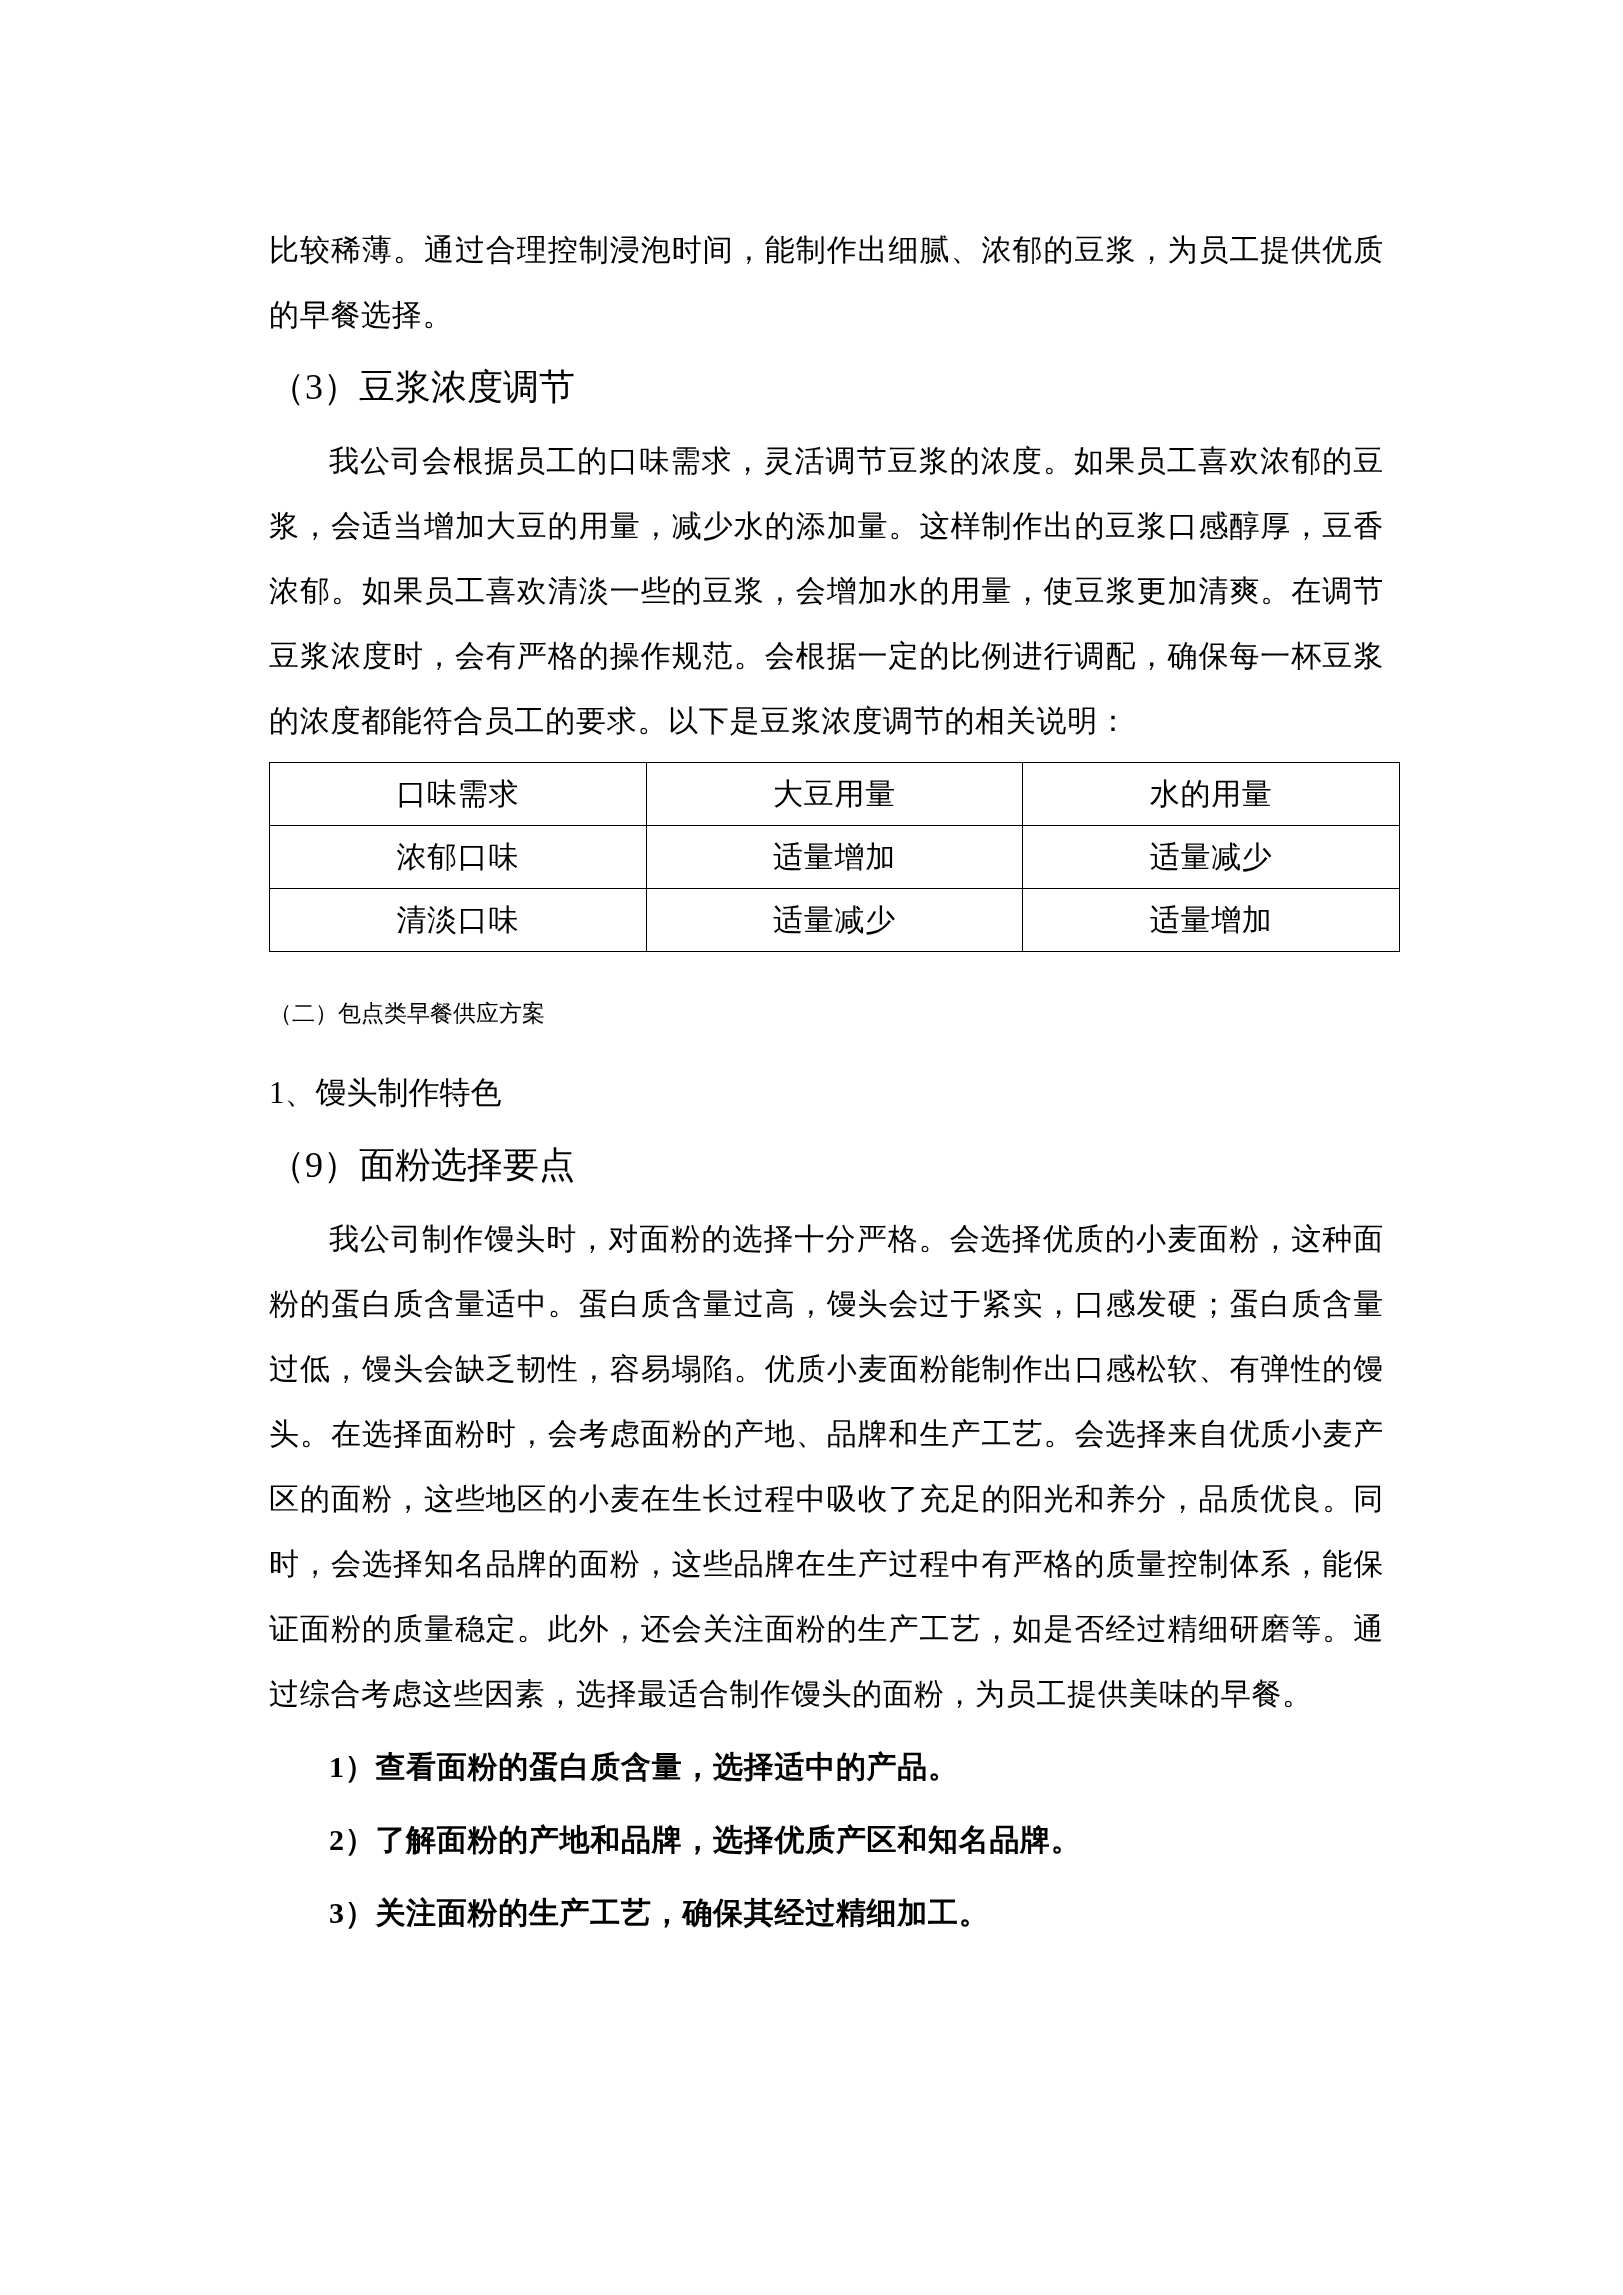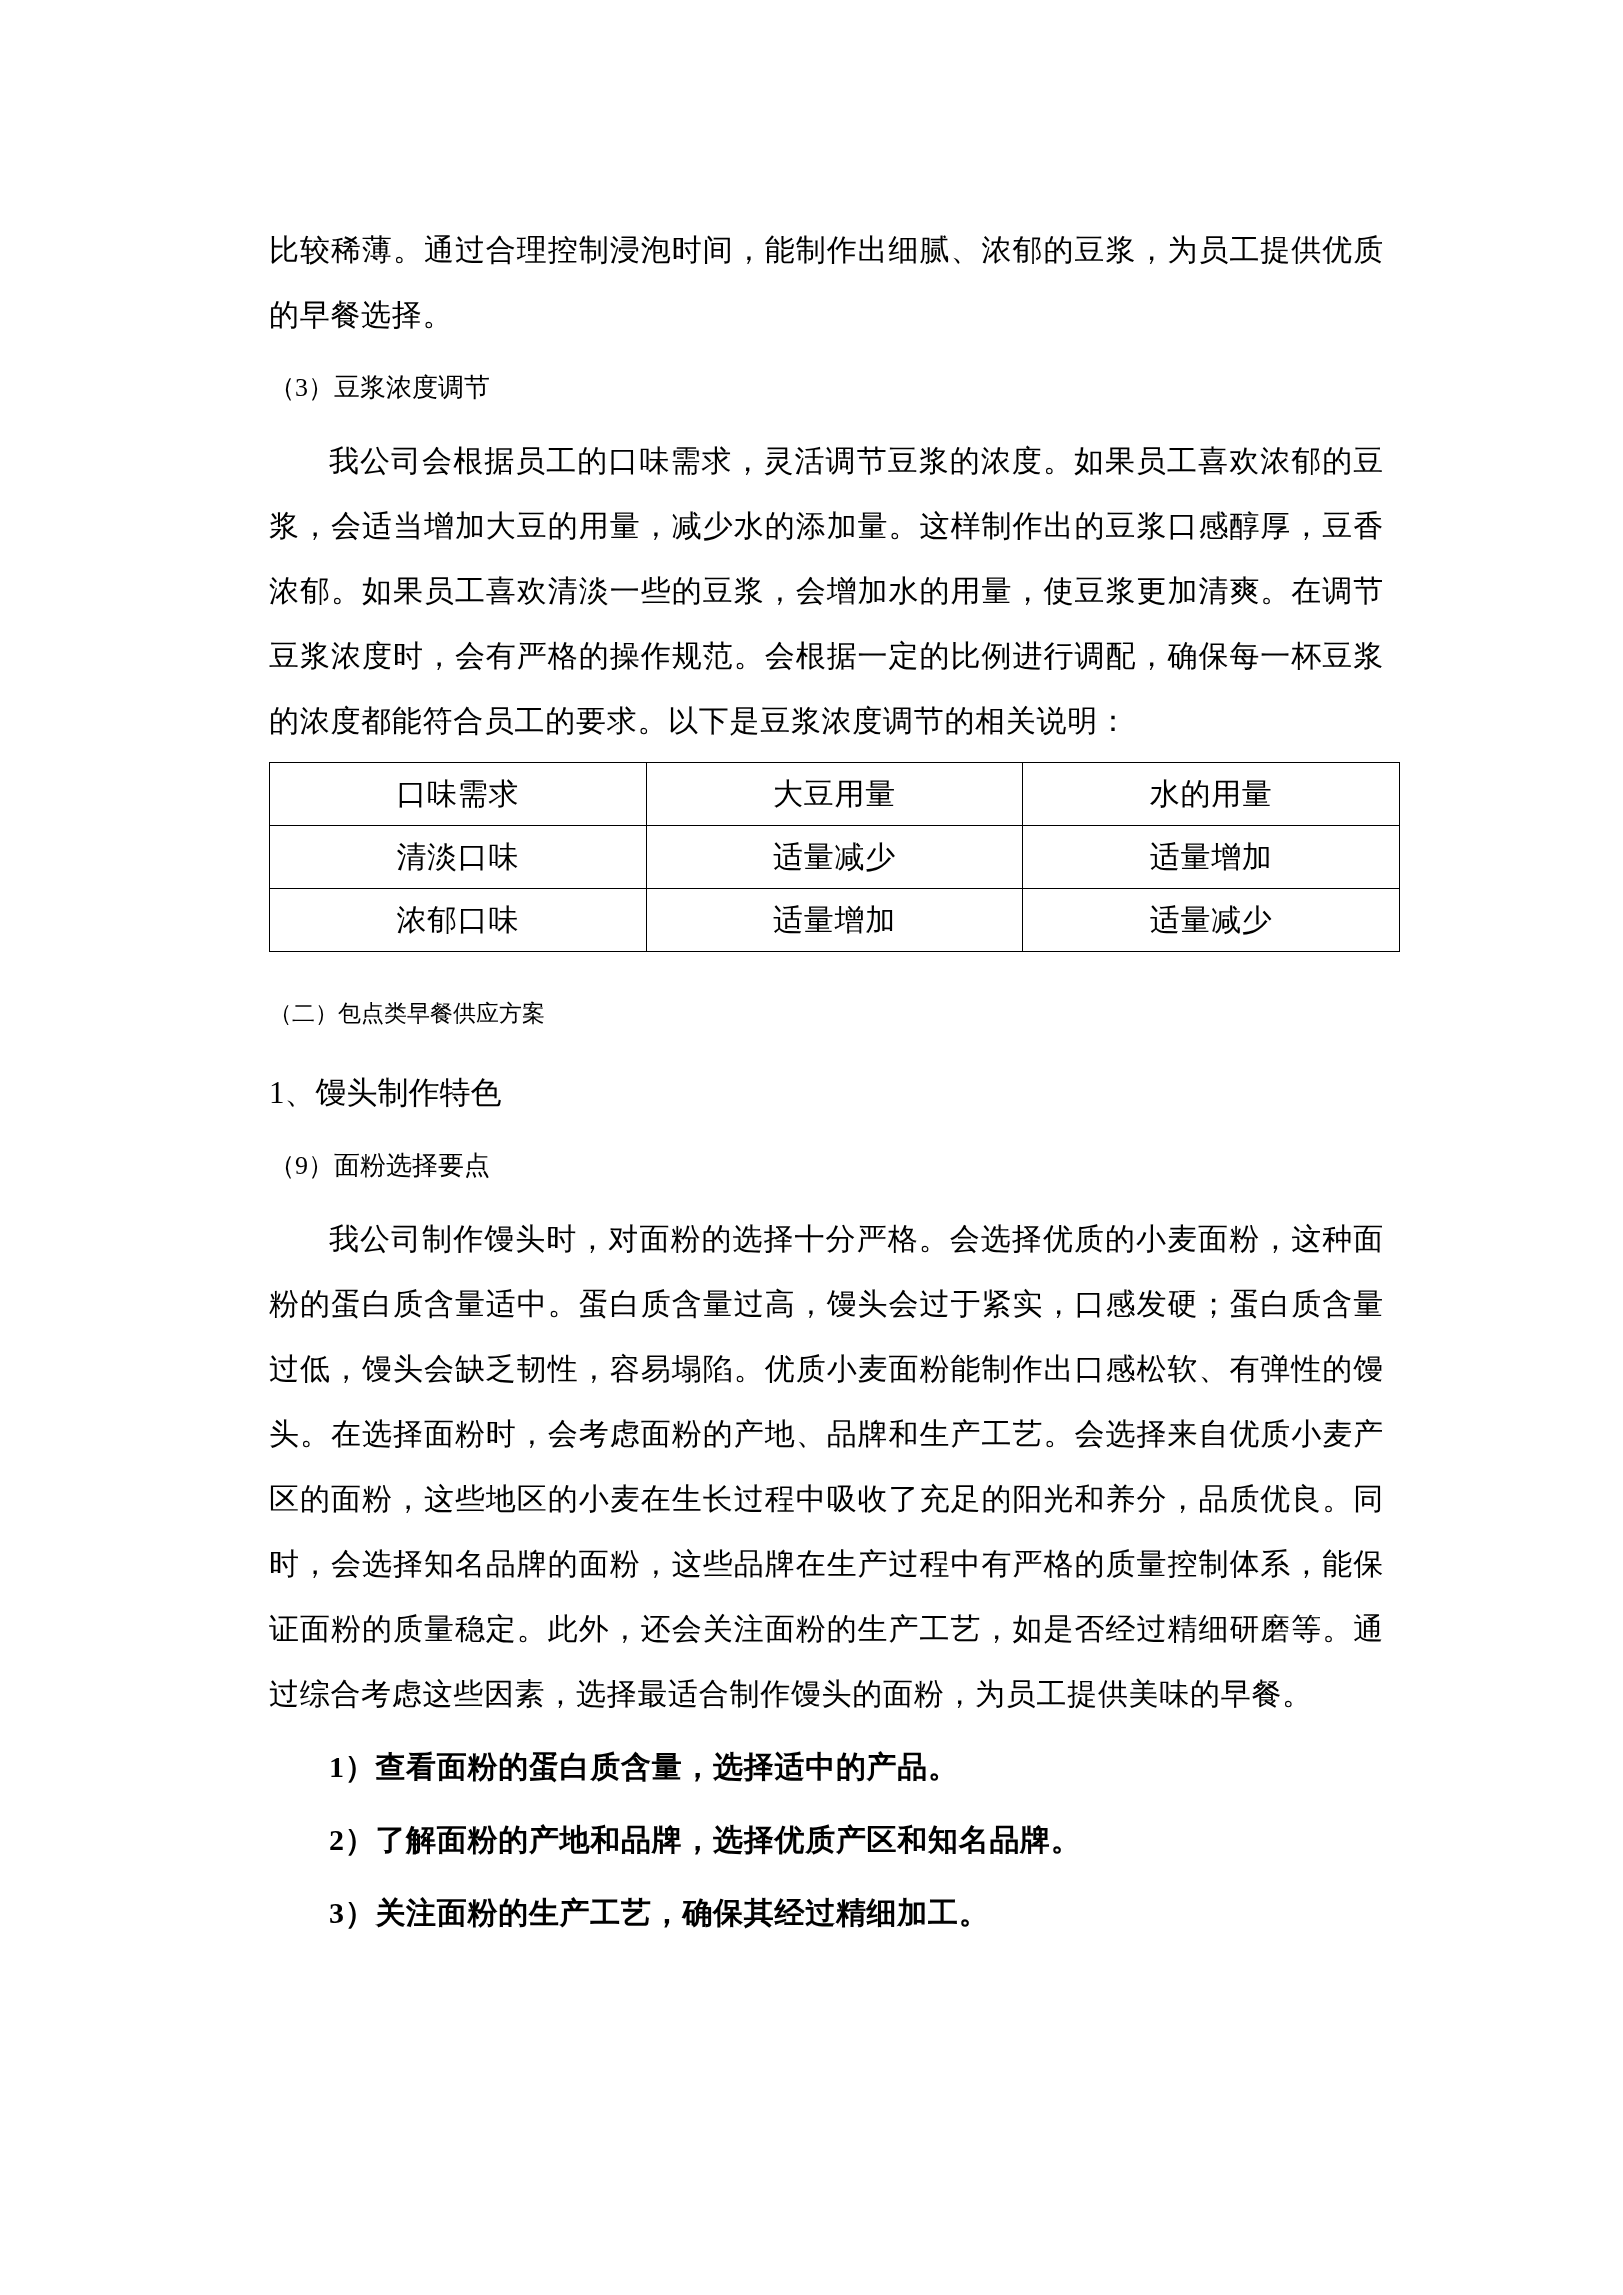--- a/index.html
+++ b/index.html
@@ -18,21 +18,21 @@
   }
   .body-text {
     font-size: 30px;
     line-height: 65px;
     text-align: justify;
     text-justify: inter-ideograph;
     letter-spacing: 0.7px;
   }
   .indent { text-indent: 2em; }
   .heading-l3 {
-    font-size: 26px;
+    font-size: 36px;
     line-height: 65px;
     margin-top: 2.6px;
   }
   .heading-l1 {
     font-size: 23px;
     font-weight: normal;
     line-height: 52px;
     margin-top: 36px;
     margin-bottom: 19.6px;
   }
@@ -80,28 +80,28 @@
   <table class="data-table">
     <thead>
       <tr>
         <th>口味需求</th>
         <th>大豆用量</th>
         <th>水的用量</th>
       </tr>
     </thead>
     <tbody>
       <tr>
+        <td>浓郁口味</td>
+        <td>适量增加</td>
+        <td>适量减少</td>
+      </tr>
+      <tr>
         <td>清淡口味</td>
         <td>适量减少</td>
         <td>适量增加</td>
-      </tr>
-      <tr>
-        <td>浓郁口味</td>
-        <td>适量增加</td>
-        <td>适量减少</td>
       </tr>
     </tbody>
   </table>
 
   <h2 class="heading-l1">（二）包点类早餐供应方案</h2>
 
   <p class="sub-heading">1、馒头制作特色</p>
 
   <p class="heading-l3">（9）面粉选择要点</p>
 

